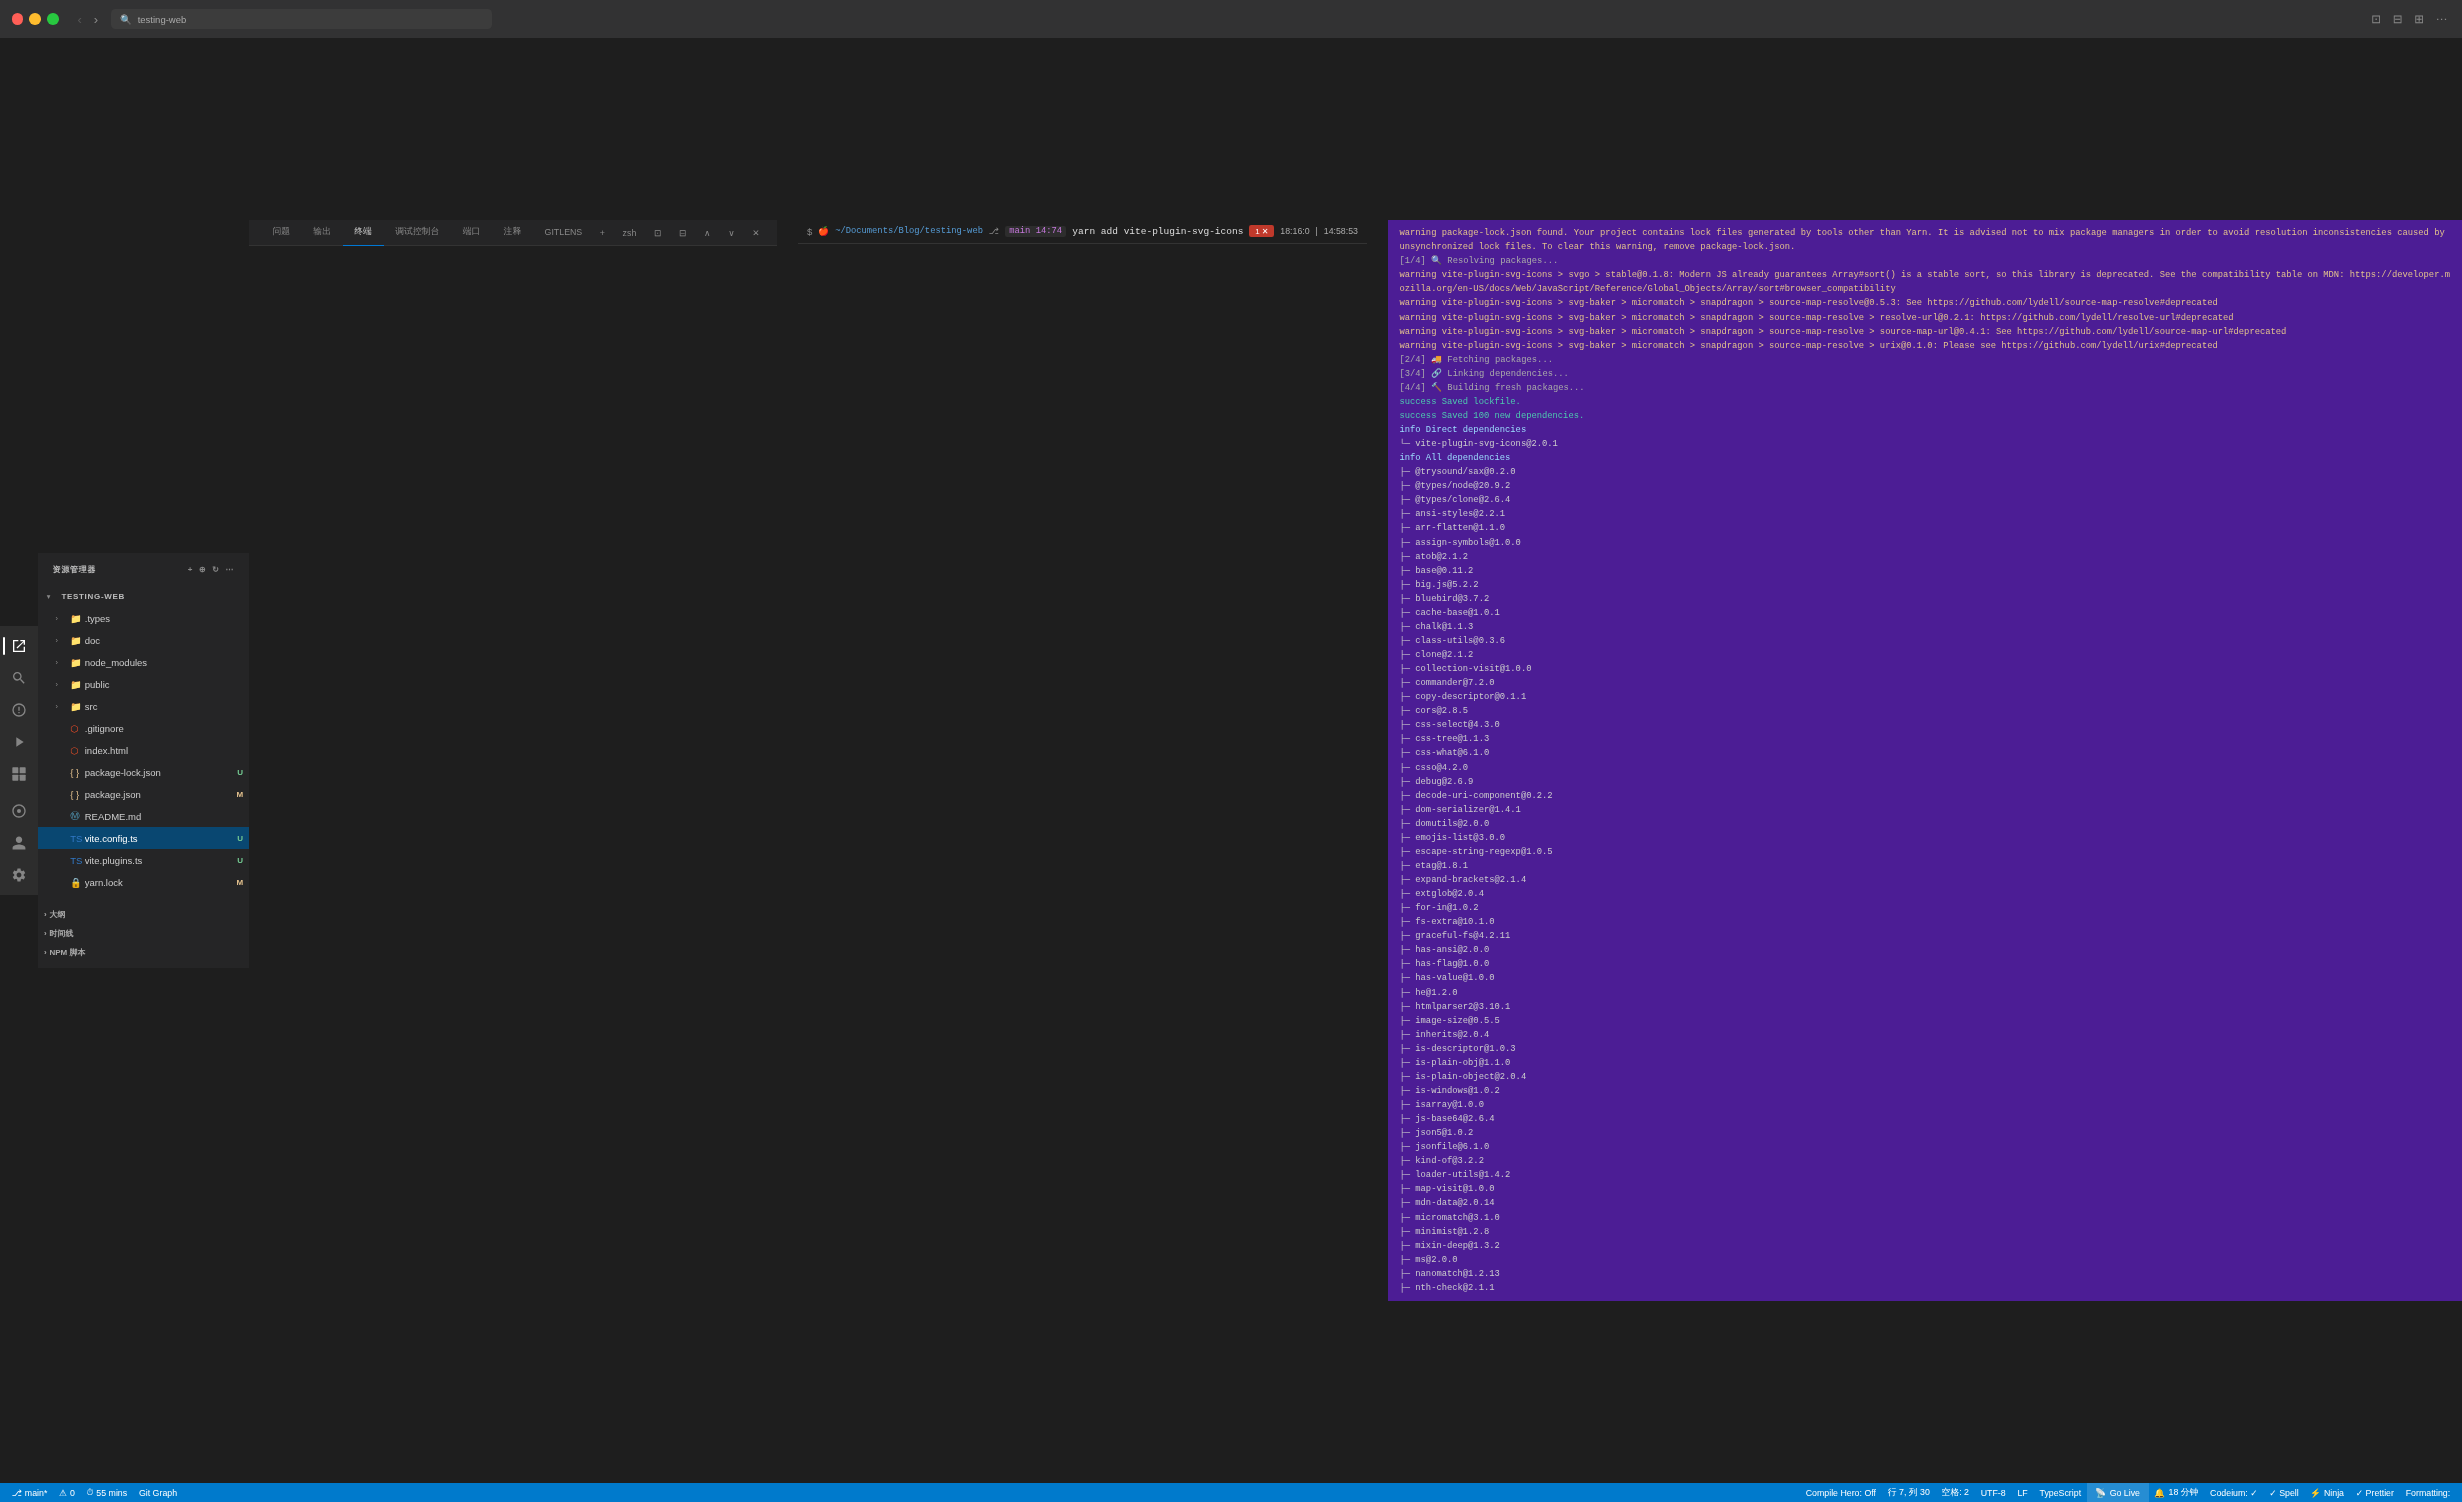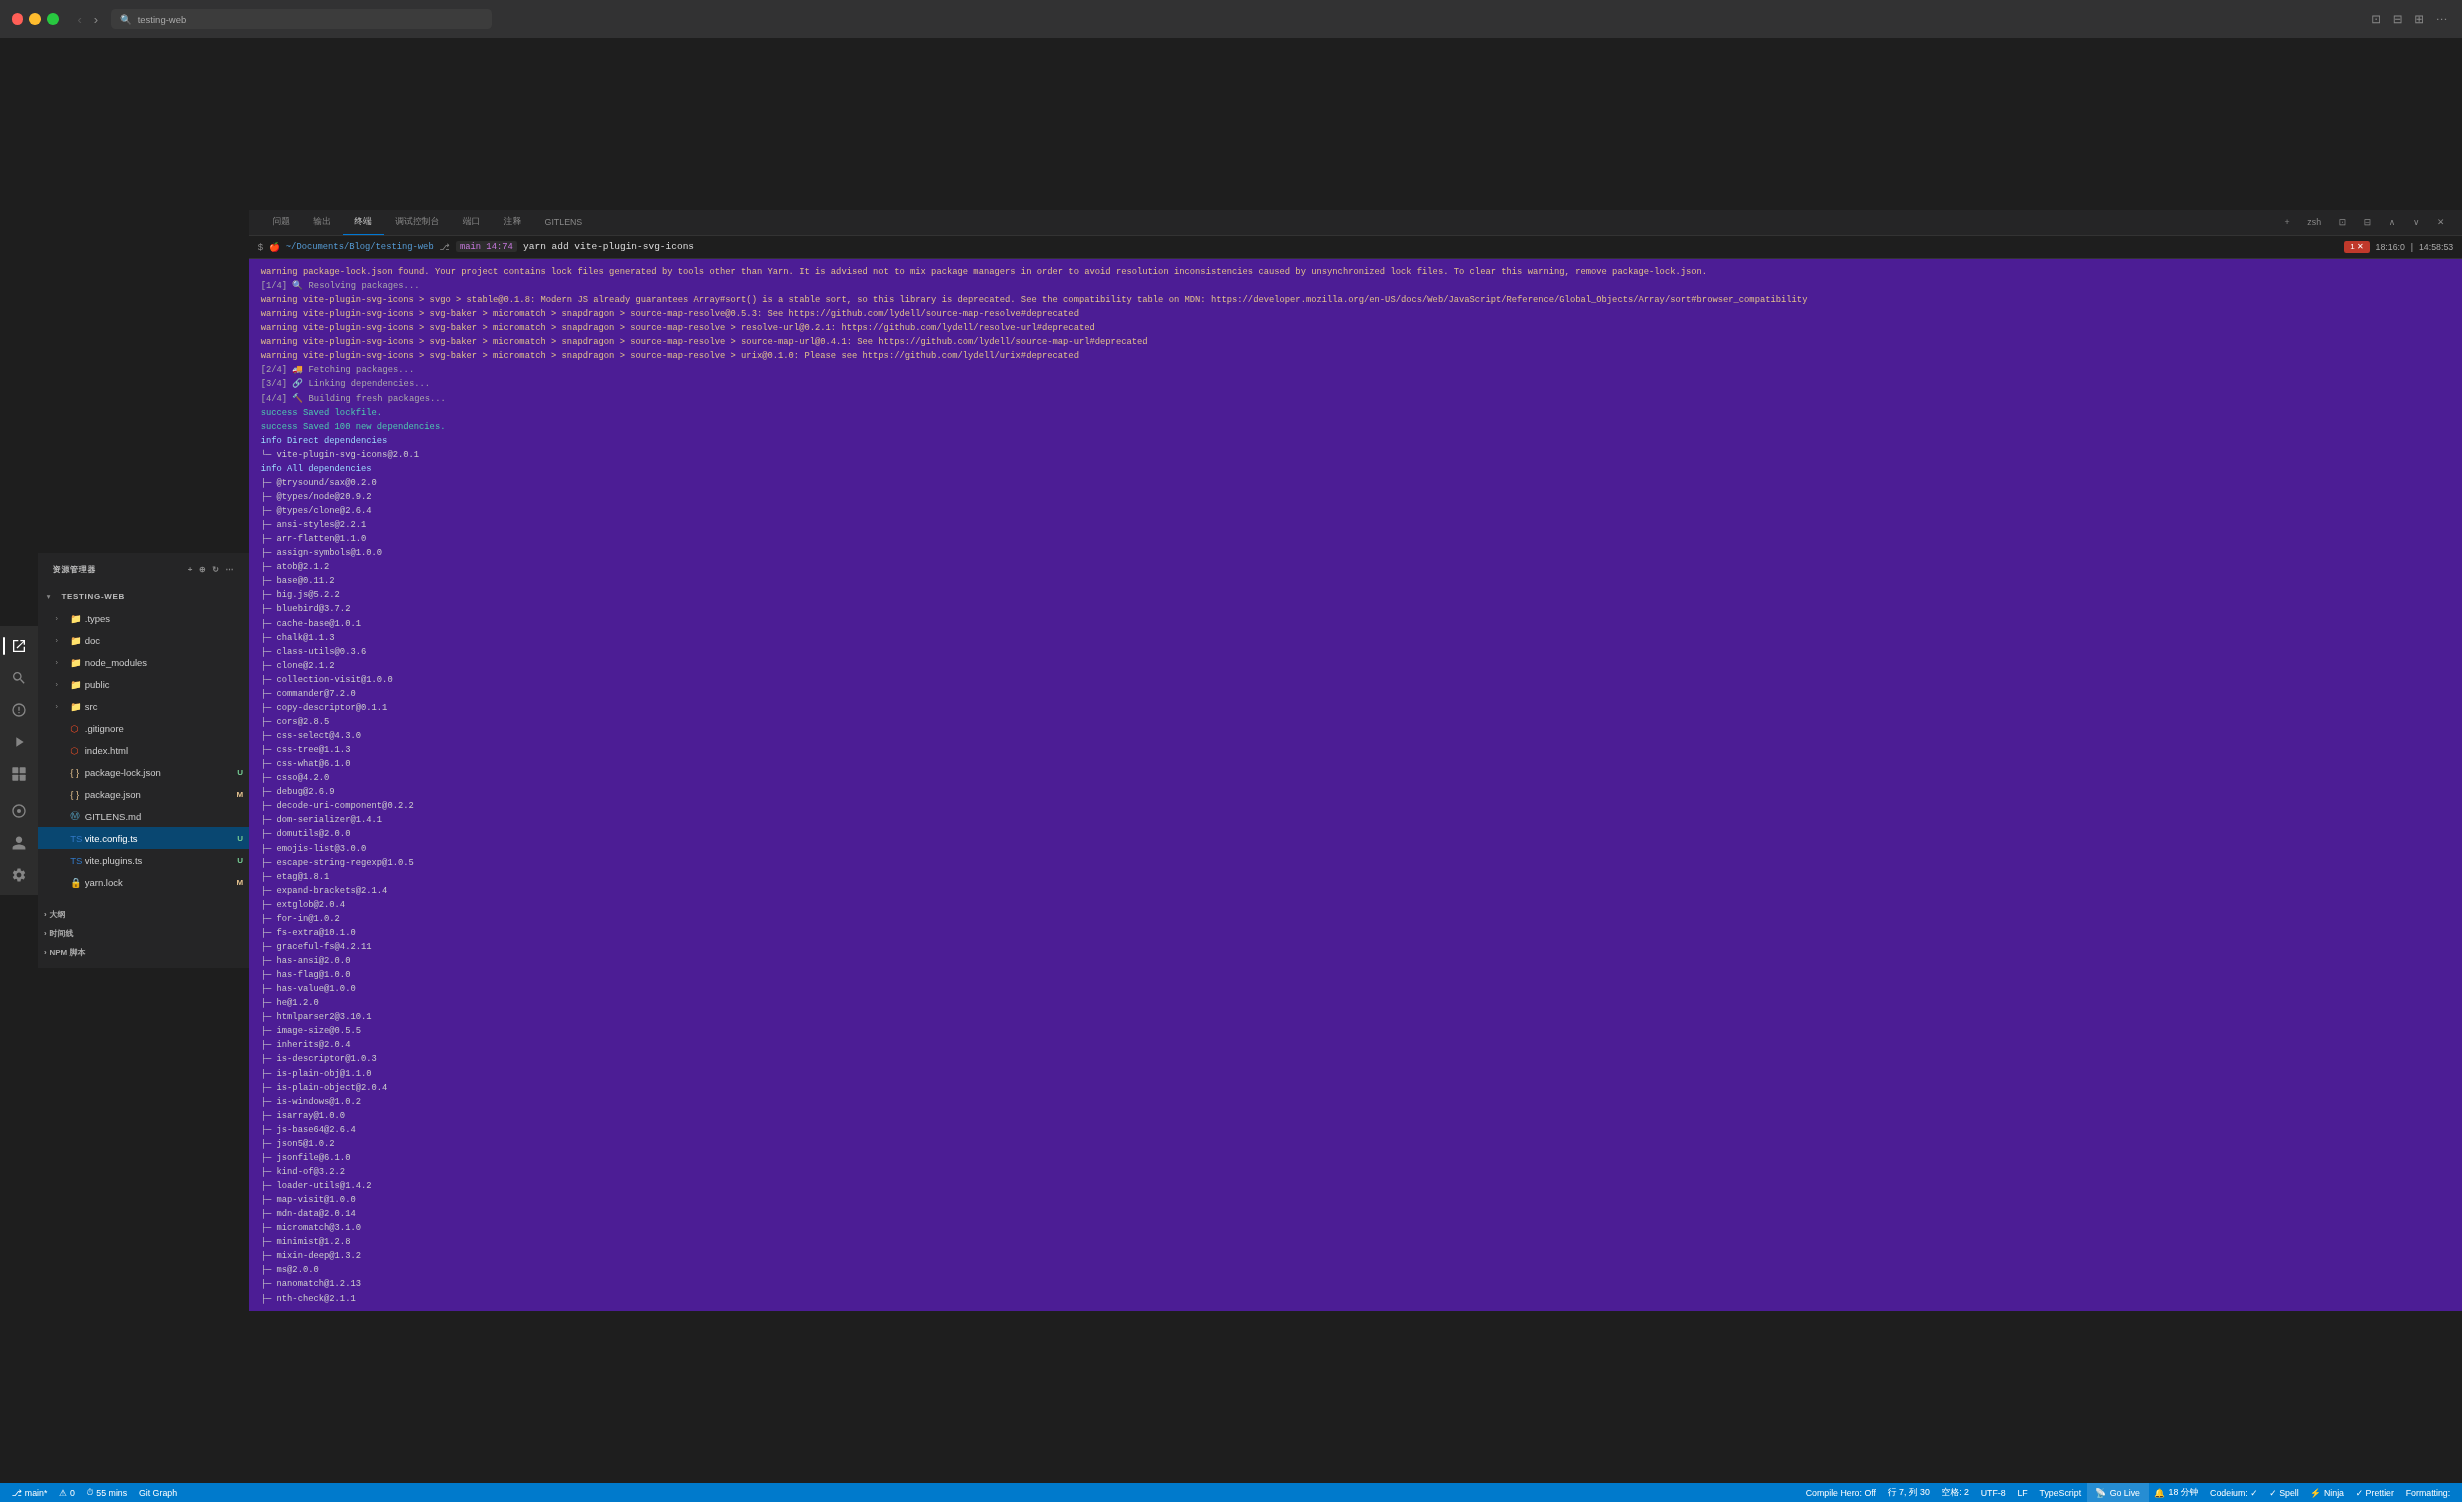--- a/index.html
+++ b/index.html
@@ -212,22 +212,23 @@
       font-weight: 600;
       color: #aaa;
       cursor: pointer;
       gap: 2.9px;
     }
 
     
     .main-content {
       flex: 1;
       display: flex;
-      flex-direction: column;
+      flex-direction: row;
       overflow: hidden;
+      gap: 21px;
     }
 
     
     .terminal-area {
       flex: 1;
       background: #4c1d95;
       overflow: hidden;
       display: flex;
       flex-direction: column;
     }
@@ -510,21 +511,21 @@
       </div>
       <div class="tree-item indent-1">
         <span class="tree-chevron"> </span>
         <span class="tree-icon file-icon-json">{ }</span>
         <span class="tree-label">package.json</span>
         <span class="tree-badge M">M</span>
       </div>
       <div class="tree-item indent-1">
         <span class="tree-chevron"> </span>
         <span class="tree-icon" style="color:#519aba;">Ⓜ</span>
-        <span class="tree-label">GITLENS.md</span>
+        <span class="tree-label">README.md</span>
       </div>
       <div class="tree-item indent-1 active">
         <span class="tree-chevron"> </span>
         <span class="tree-icon file-icon-ts">TS</span>
         <span class="tree-label">vite.config.ts</span>
         <span class="tree-badge U">U</span>
       </div>
       <div class="tree-item indent-1">
         <span class="tree-chevron"> </span>
         <span class="tree-icon file-icon-ts">TS</span>

